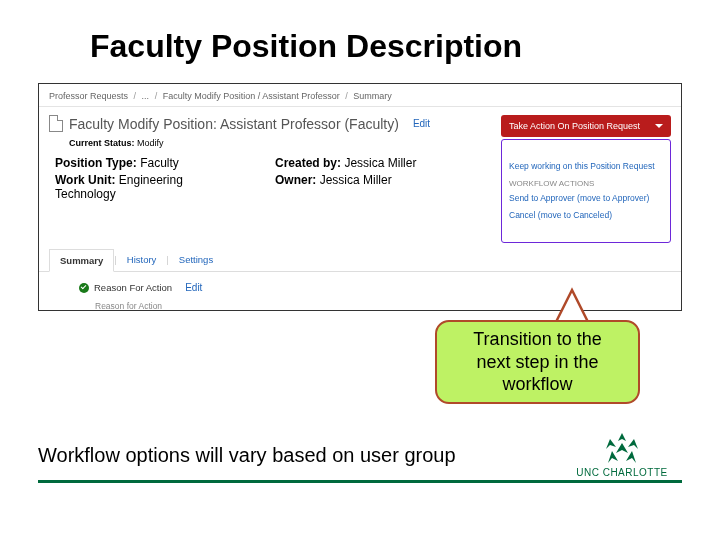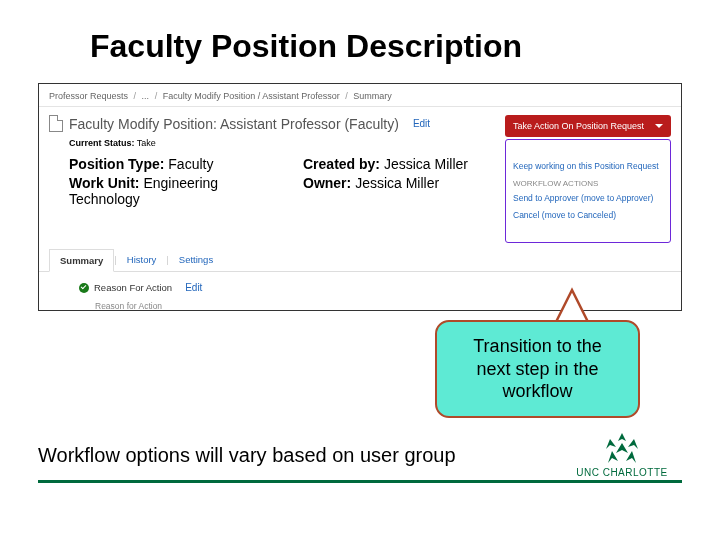--- a/index.html
+++ b/index.html
@@ -73,24 +73,24 @@
     }
     .status-line {
       font-size: 9px;
       color: #000;
       margin: 2px 0 8px 20px;
     }
     .status-line strong { font-weight: bold; }
     .meta-grid {
       display: grid;
       grid-template-columns: 190px 190px;
-      gap: 3px 44px;
-      font-size: 14px;
+      gap: 3px 30px;
+      font-size: 12px;
       color: #000;
-      margin-left: 20px;
+      margin-left: 6px;
       margin-bottom: 18px;
     }
     .meta-label { font-weight: 600; display: inline; }
     .action-btn {
       background: #b91c1c;
       color: #fff;
       font-size: 9px;
       padding: 6px 8px;
       border-radius: 3px;
       display: flex;
@@ -176,24 +176,24 @@
     .sub-line {
       margin: 8px 0 0 16px;
       font-size: 8.5px;
       color: #888;
     }
     .callout {
       position: absolute;
       left: 435px;
       top: 320px;
       width: 205px;
-      height: 98px;
+      height: 84px;
       border: 2.5px solid #b04a2a;
       border-radius: 14px;
-      background: #5eead4;
+      background: #bef264;
       display: flex;
       align-items: center;
       justify-content: center;
       text-align: center;
       font-size: 18px;
       line-height: 1.25;
       padding: 6px 18px;
     }
     .callout-tail {
       position: absolute;
@@ -252,21 +252,21 @@
   </div>
 
   <div class="content-row">
     <div class="left-col">
       <div class="doc-header">
         <span class="doc-icon"></span>
         <span class="doc-title">Faculty Modify Position: Assistant Professor (Faculty)</span>
         <span class="edit-link">Edit</span>
       </div>
       <div class="status-line">
-        <strong>Current Status:</strong> <span>Take</span>
+        <strong>Current Status:</strong> <span>Modify</span>
       </div>
       <div class="meta-grid">
         <div><span class="meta-label">Position Type:</span> <span>Faculty</span></div>
         <div><span class="meta-label">Created by:</span> <span>Jessica Miller</span></div>
         <div><span class="meta-label">Work Unit:</span> <span>Engineering Technology</span></div>
         <div><span class="meta-label">Owner:</span> <span>Jessica Miller</span></div>
       </div>
     </div>
     <div class="right-col">
       <div class="action-btn">

